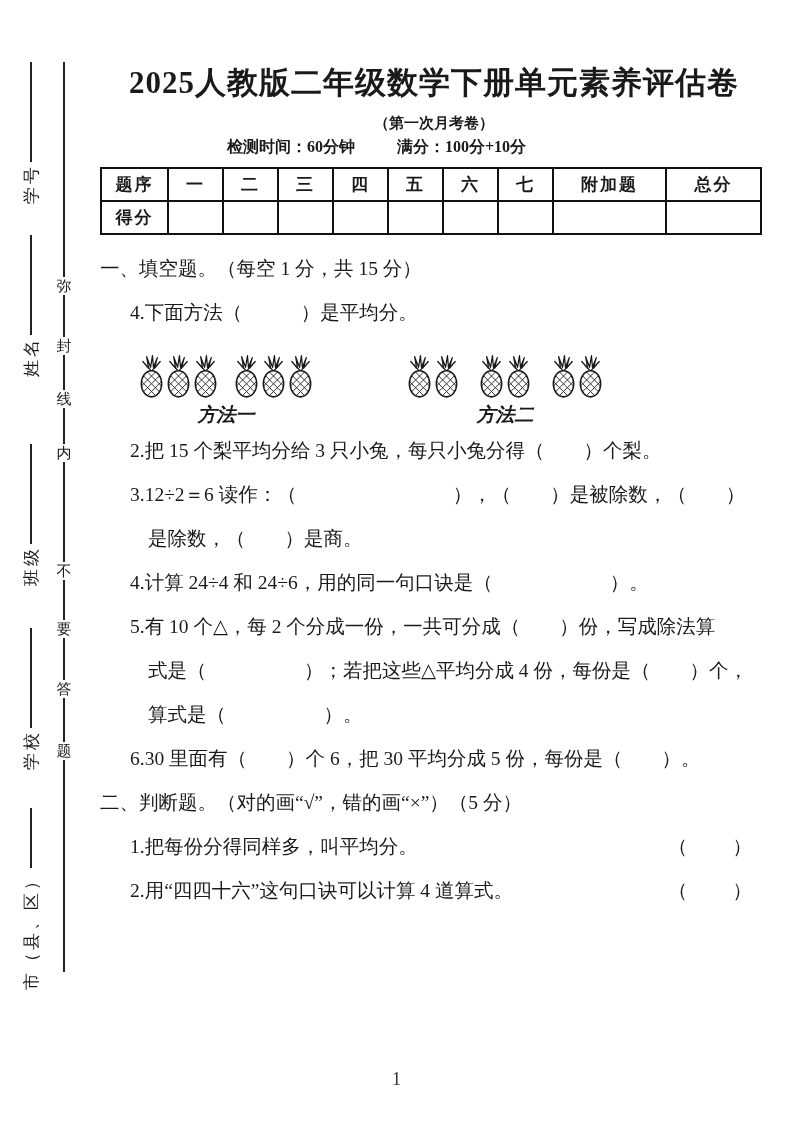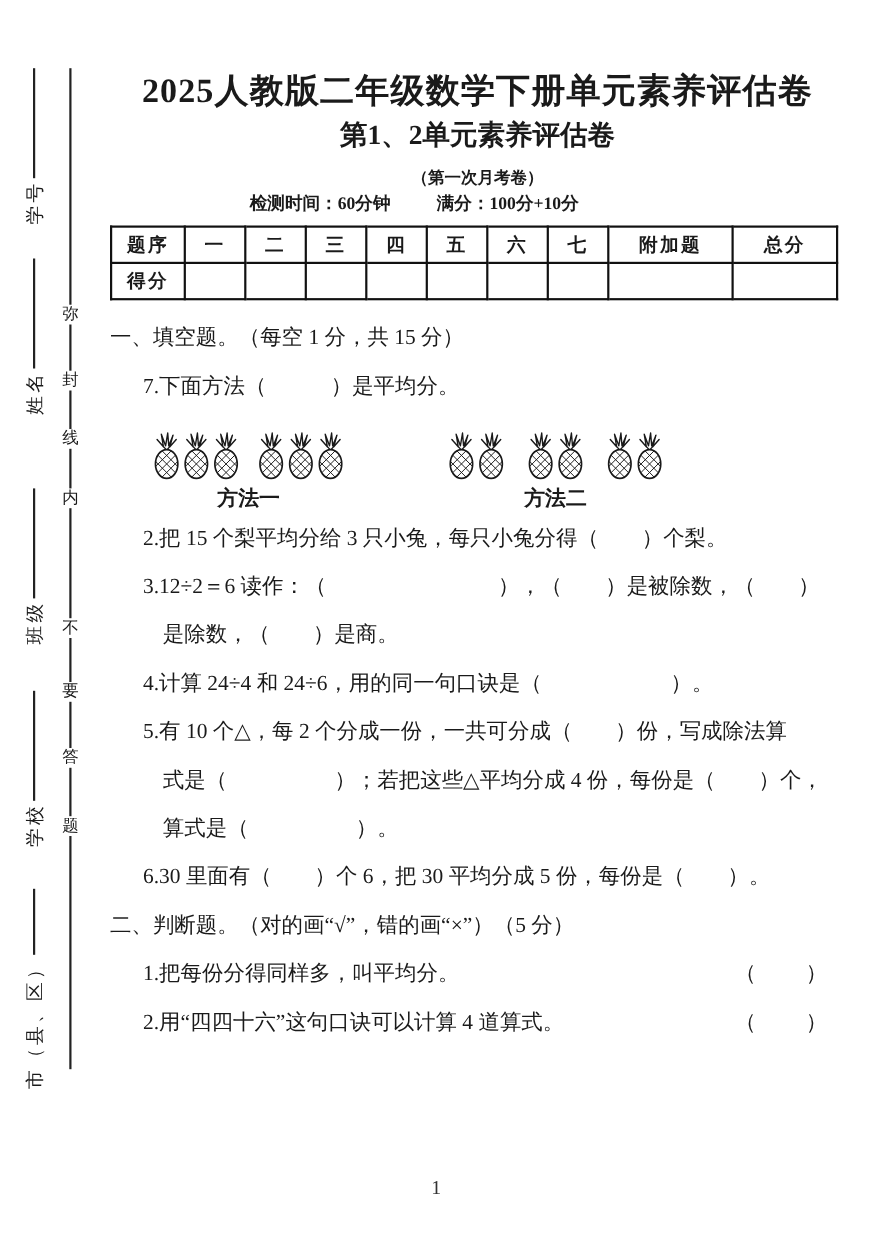--- a/index.html
+++ b/index.html
@@ -47,21 +47,21 @@
 
   
   figure.fig { margin:0; padding-left:38px; height:94px; display:flex; }
   .method { display:flex; flex-direction:column; }
   .method.m2 { margin-left:92px; }
   .prow { display:flex; align-items:flex-end; padding-top:10px; height:60px; }
   .cluster { display:flex; }
   .method.m1 .cluster + .cluster { margin-left:14px; }
   .method.m2 .cluster + .cluster { margin-left:18px; }
   svg.pp { width:31px; height:46px; margin:0 -2px; flex:0 0 auto; }
-  figcaption { text-align:center; font-size:19px; font-weight:bold; margin-top:2px; }
+  figcaption { text-align:center; font-size:19px; font-weight:bold; margin-top:2px;font-style:italic; }
 
   .pagenum { position:absolute; left:0; width:793px; bottom:32px; text-align:center; font-size:18px; color:#333; }
 </style>
 </head>
 <body>
 
 <svg width="0" height="0" style="position:absolute" aria-hidden="true">
   <defs>
     <clipPath id="ppclip">
         <ellipse cx="16" cy="30" rx="10.5" ry="13.5"></ellipse>
@@ -133,21 +133,20 @@
       <span class="seal-char">答</span>
       <span class="seal-seg" style="height:44px"></span>
       <span class="seal-char">题</span>
       <span class="seal-seg" style="height:212px"></span>
     </div>
   </aside>
 
   <main>
 
     <h1 class="title">2025人教版二年级数学下册单元素养评估卷</h1>
-    <h2 class="subtitle">第1、2单元素养评估卷</h2>
     <div class="exam-note">（第一次月考卷）</div>
 
     <div class="info-row">
       <span>检测时间：60分钟</span>
       <span>满分：100分+10分</span>
     </div>
 
     <table class="score">
       <colgroup>
         <col style="width:67px">
@@ -183,21 +182,21 @@
           <td></td>
           <td></td>
           <td></td>
           <td></td>
           <td></td>
         </tr>
       </tbody>
     </table>
 
     <div class="line sec first-sec">一、填空题。（每空 1 分，共 15 分）</div>
-    <div class="line q">7.下面方法（　　　）是平均分。</div>
+    <div class="line q">4.下面方法（　　　）是平均分。</div>
 
     <figure class="fig">
       <div class="method m1">
         <div class="prow">
           <span class="cluster">
             <svg class="pp" viewBox="0 0 32 46">
                 <use href="#pineapple"></use>
               </svg>
             <svg class="pp" viewBox="0 0 32 46">
                 <use href="#pineapple"></use>

